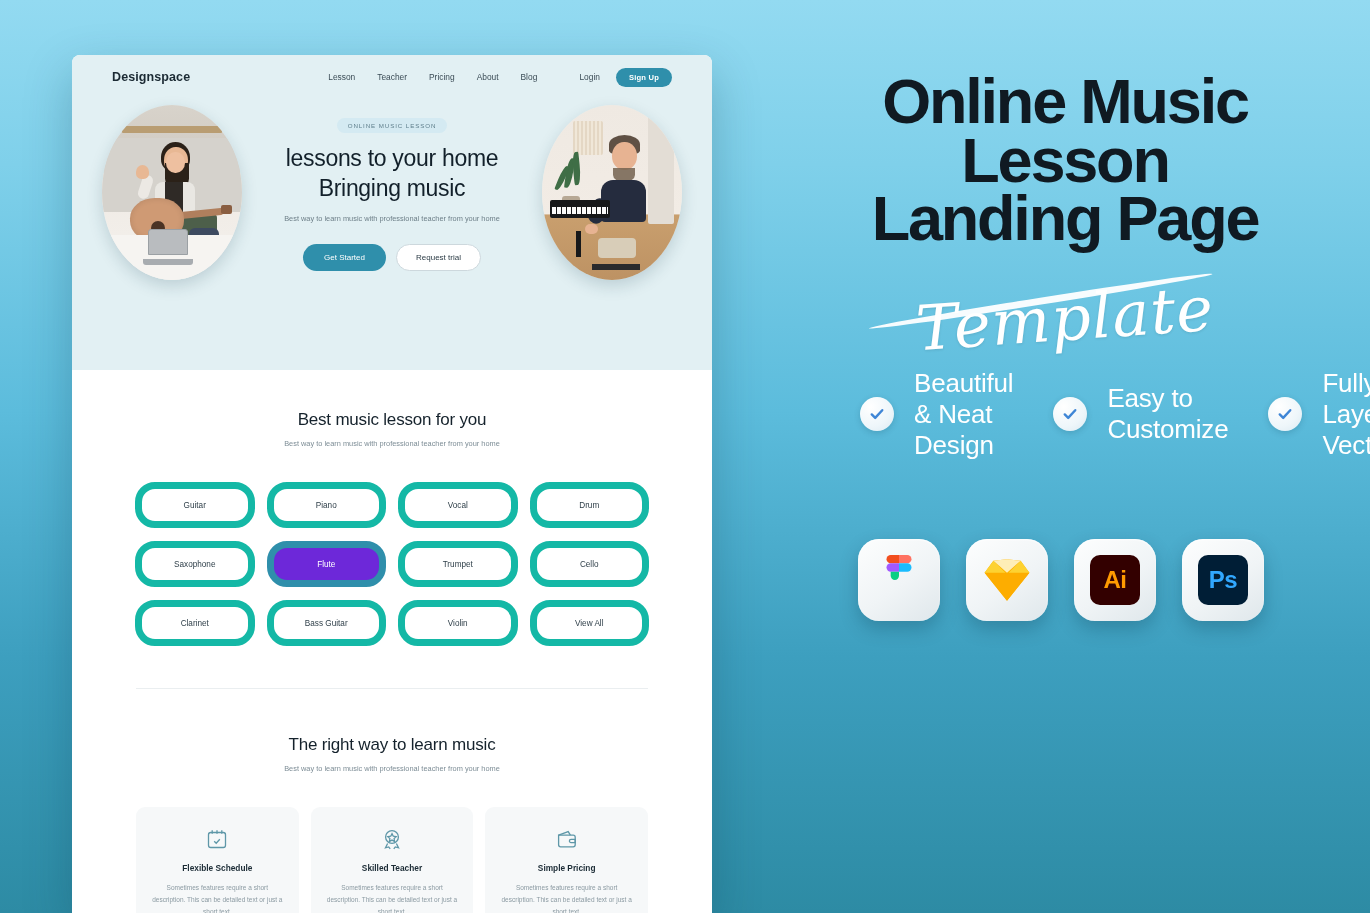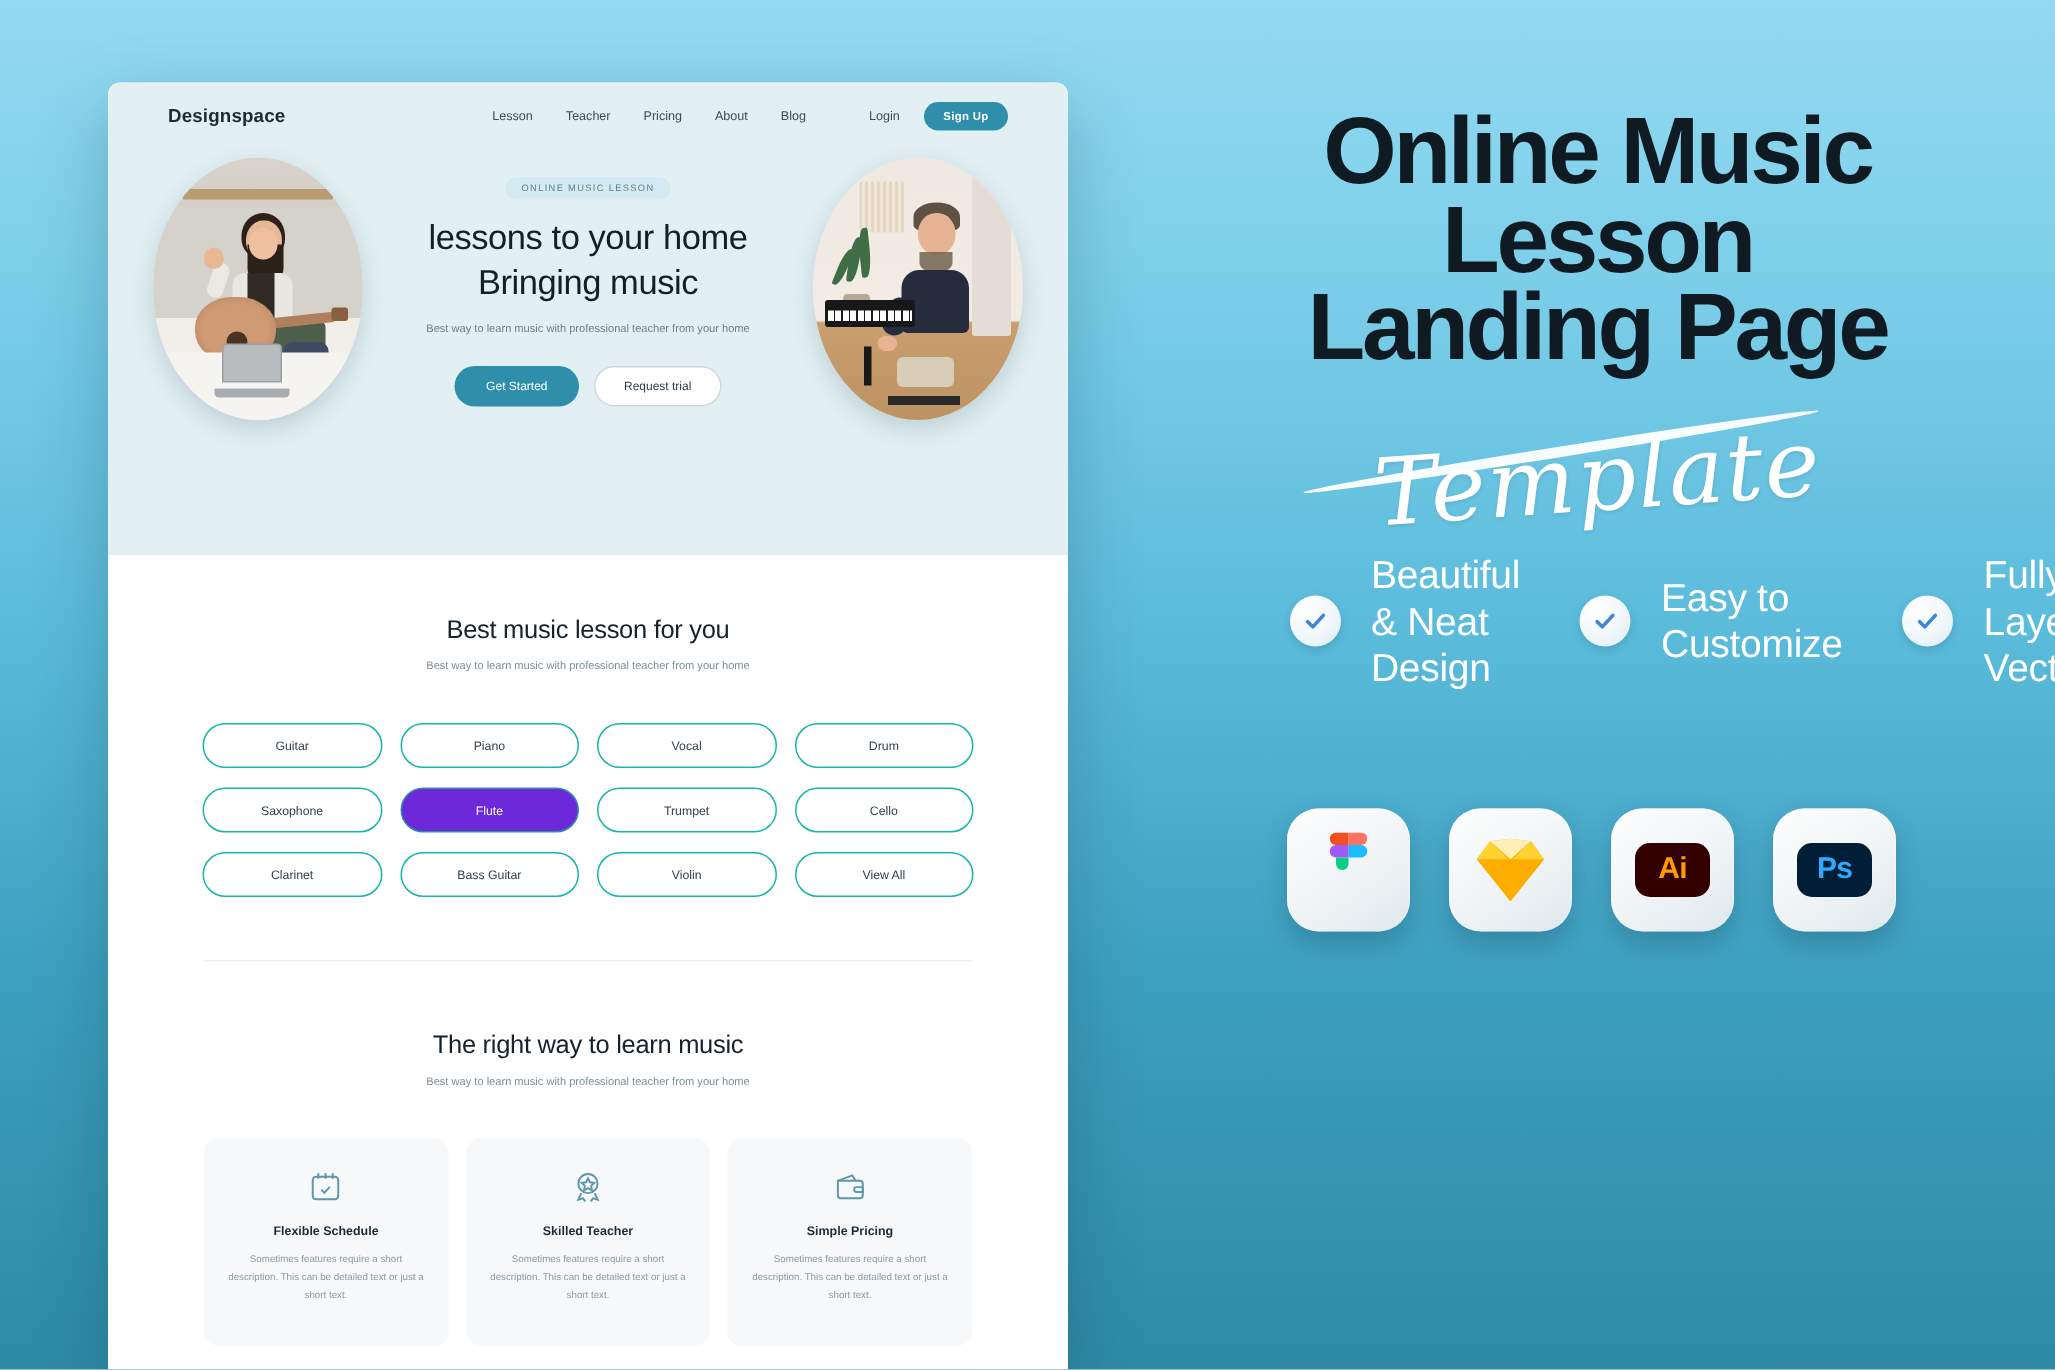--- a/index.html
+++ b/index.html
@@ -97,21 +97,21 @@
   .btn-fill { background:#2f8fab; color:#fff; font-size:8px; padding:8px 21px; border-radius:20px; border:none; cursor:pointer; }
   .btn-out { background:#fff; color:#2b3b45; font-size:8px; padding:8px 19px; border-radius:20px; border:1px solid #cdd8dd; cursor:pointer; }
 
   
   .section { padding:0 40px; }
   .sec-title { text-align:center; font-size:17px; color:#15222c; font-weight:500; letter-spacing:-.2px; }
   .sec-sub { text-align:center; font-size:7.4px; color:#7d8d96; margin-top:9px; }
   #lessons { margin-top:40px; }
   .pill-grid { display:grid; grid-template-columns:repeat(4,1fr); gap:13px 12px; margin-top:34px; padding:0 23px; }
   .pill {
-    height:30px; border:1px solid #14b8a6; border-radius:20px; background:#fff;
+    height:46px; border:7px solid #14b8a6; border-radius:20px; background:#fff;
     display:flex; align-items:center; justify-content:center;
     font-size:8.2px; color:#31414b; cursor:pointer;
   }
   .pill.active { background:#6d28d9; border-color:#2f8fab; color:#fff; }
   .divider { height:1px; background:#eaeef0; margin:42px 24px 0; }
 
   
   #features { margin-top:46px; }
   .cards { display:grid; grid-template-columns:repeat(3,1fr); gap:12px; margin-top:34px; padding:0 24px; }
   .card { background:#f6f8f9; border-radius:9px; padding:20px 14px 22px; text-align:center; min-height:138px; }
@@ -149,22 +149,22 @@
   }
   .bullet-text { font-size:26px; color:#ffffff; letter-spacing:-.2px; }
 
   .apps { display:flex; gap:26px; padding-left:98px; margin-top:78px; }
   .app-tile {
     width:82px; height:82px; border-radius:21px;
     background:linear-gradient(145deg,#fdfefe 0%,#f0f4f6 55%,#dfe7eb 100%);
     display:flex; align-items:center; justify-content:center;
     box-shadow:0 8px 18px rgba(8,50,70,.26), inset 0 1px 2px rgba(255,255,255,.9);
   }
-  .adobe { width:50px; height:36px; border-radius:10px; display:flex; align-items:center; justify-content:center;
-           font-weight:700; font-size:20px; letter-spacing:-.5px; }
+  .adobe { width:50px; height:50px; border-radius:10px; display:flex; align-items:center; justify-content:center;
+           font-weight:700; font-size:24px; letter-spacing:-.5px; }
   .ai-box { background:#330000; color:#ff9a00; }
   .ps-box { background:#001e36; color:#31a8ff; }
 </style>
 </head>
 <body>
 
 <div id="mockup">
 
   <div class="hero-wrap">
 

